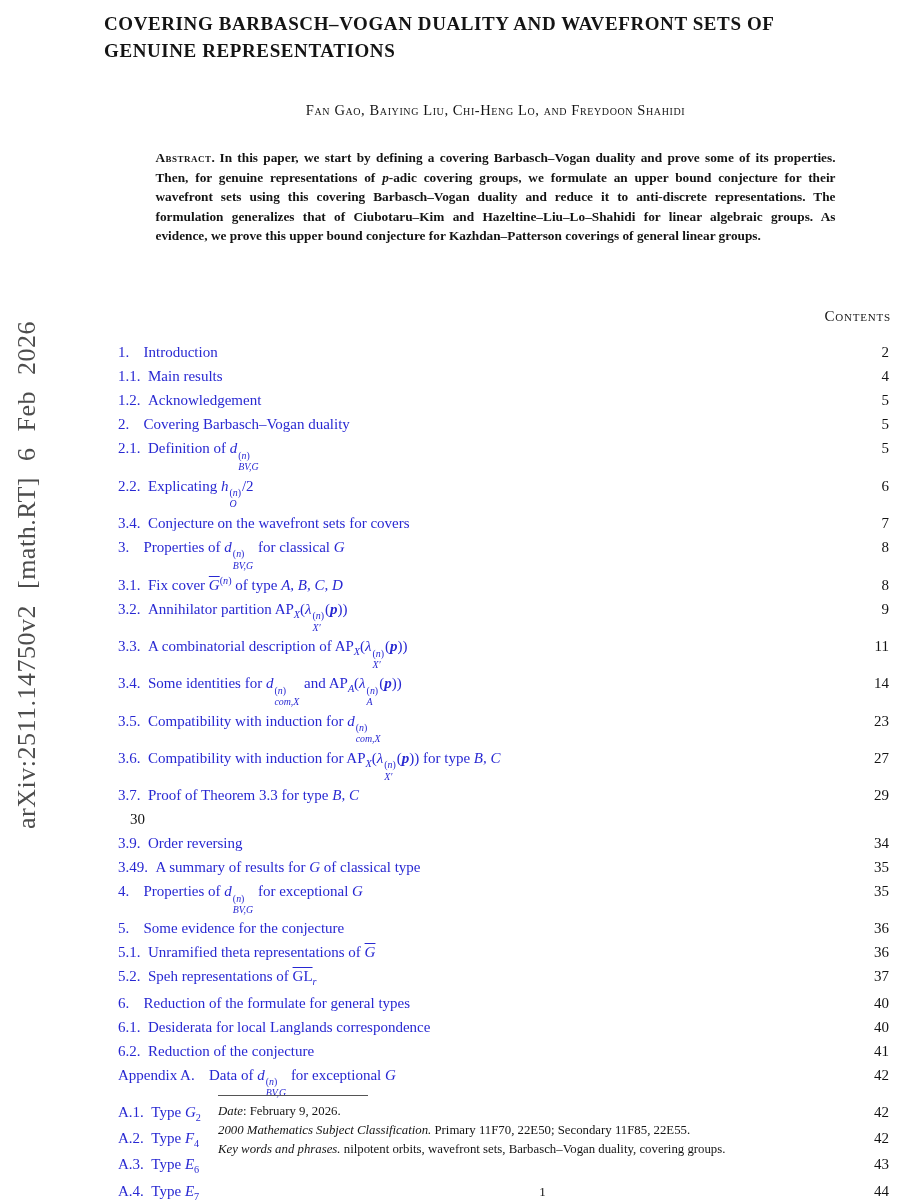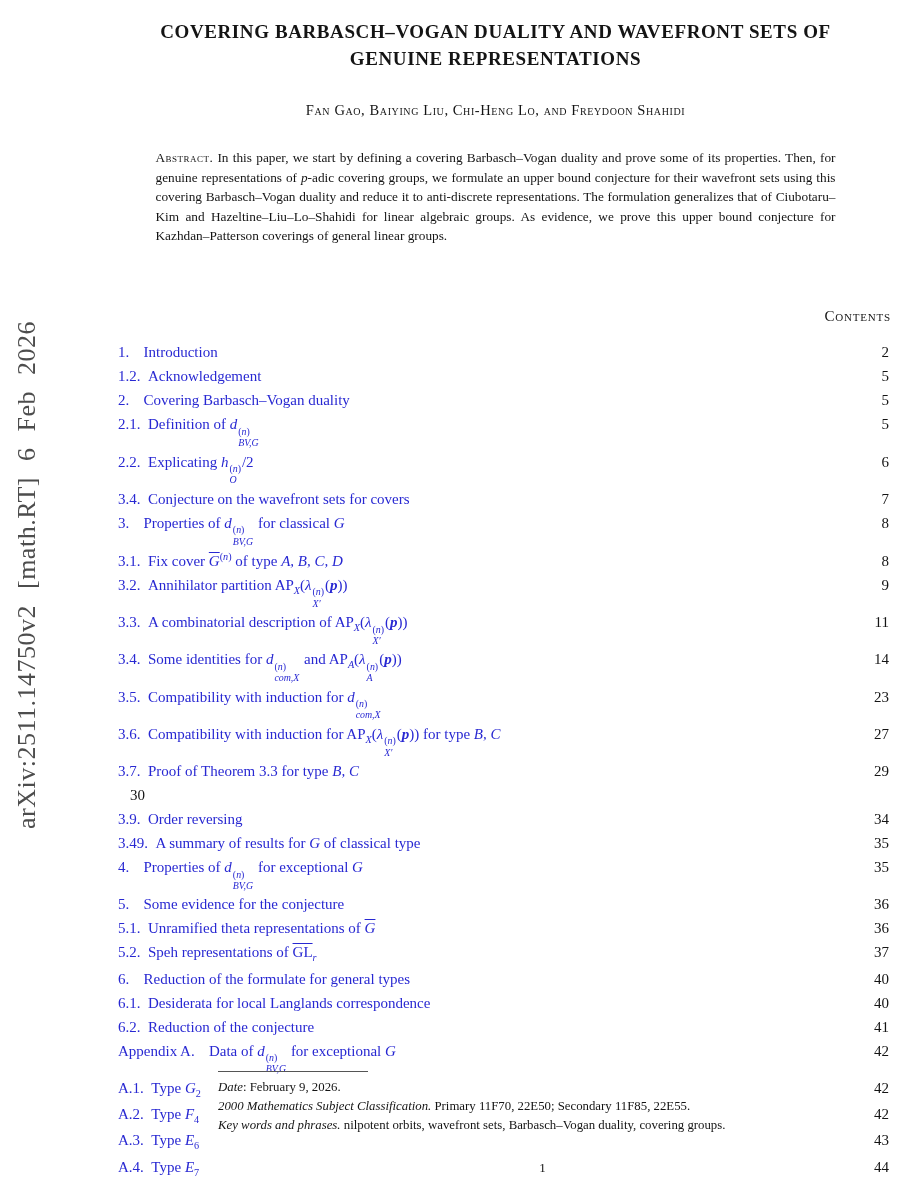--- a/index.html
+++ b/index.html
@@ -15,37 +15,38 @@
   .content{margin-left:100px;margin-right:6px;position:relative;}
   .watermark{
     position:absolute;top:575px;left:27px;
     transform:translate(-50%,-50%) rotate(-90deg);
     white-space:nowrap;
     font-size:26px;
     letter-spacing:0.5px;word-spacing:9px;
     color:var(--watermark-gray,#4d4d4d);
   }
   .title{
-    margin:12px;padding-top:7px;
-    text-align:center;
+    margin:4px;padding-top:7px;
+    text-align:left;
     font-size:19px;font-weight:700;
     letter-spacing:0.6px;line-height:1.4;
     white-space:pre-line;
   }
   .authors{
-    margin-top:30px;
+    margin-top:38px;
     text-align:center;
     font-size:14.5px;
     font-variant:small-caps;
     letter-spacing:0.6px;
   }
   .abstract{
     width:680px;margin:29px auto 0;
     font-size:13.3px;line-height:1.47;
     text-align:justify;
+    font-weight:bold;
   }
   .abs-label{font-variant:small-caps;letter-spacing:0.5px;margin-right:4px;}
   .contents-heading{
     margin-top:62px;
     text-align:right;
     font-size:15px;
     font-variant:small-caps;
     letter-spacing:0.8px;
   }
   .toc{margin:16px 0 0 18px;padding-right:2px;font-size:15px;}
@@ -92,20 +93,24 @@
     <div class="abstract"><span class="abs-label">Abstract.</span><span>In this paper, we start by defining a covering Barbasch–Vogan duality and prove some of its properties. Then, for genuine representations of <i>p</i>-adic covering groups, we formulate an upper bound conjecture for their wavefront sets using this covering Barbasch–Vogan duality and reduce it to anti-discrete representations. The formulation generalizes that of Ciubotaru–Kim and Hazeltine–Liu–Lo–Shahidi for linear algebraic groups. As evidence, we prove this upper bound conjecture for Kazhdan–Patterson coverings of general linear groups.</span></div>
 
     <div class="contents-heading">Contents</div>
 
     <nav class="toc">
         <div class="toc-row">
           <a href="#" class="toc-link"><span class="toc-num sec">1.</span><span class="toc-title">Introduction</span></a>
           <span class="toc-page">2</span>
         </div>
         <div class="toc-row">
+          <a href="#" class="toc-link"><span class="toc-num">1.1.</span><span class="toc-title">Main results</span></a>
+          <span class="toc-page">4</span>
+        </div>
+        <div class="toc-row">
           <a href="#" class="toc-link"><span class="toc-num">1.2.</span><span class="toc-title">Acknowledgement</span></a>
           <span class="toc-page">5</span>
         </div>
         <div class="toc-row">
           <a href="#" class="toc-link"><span class="toc-num sec">2.</span><span class="toc-title">Covering Barbasch–Vogan duality</span></a>
           <span class="toc-page">5</span>
         </div>
         <div class="toc-row">
           <a href="#" class="toc-link"><span class="toc-num">2.1.</span><span class="toc-title">Definition of <i>d</i><span class="ss">
                 <span class="sst">(<i>n</i>)</span>

